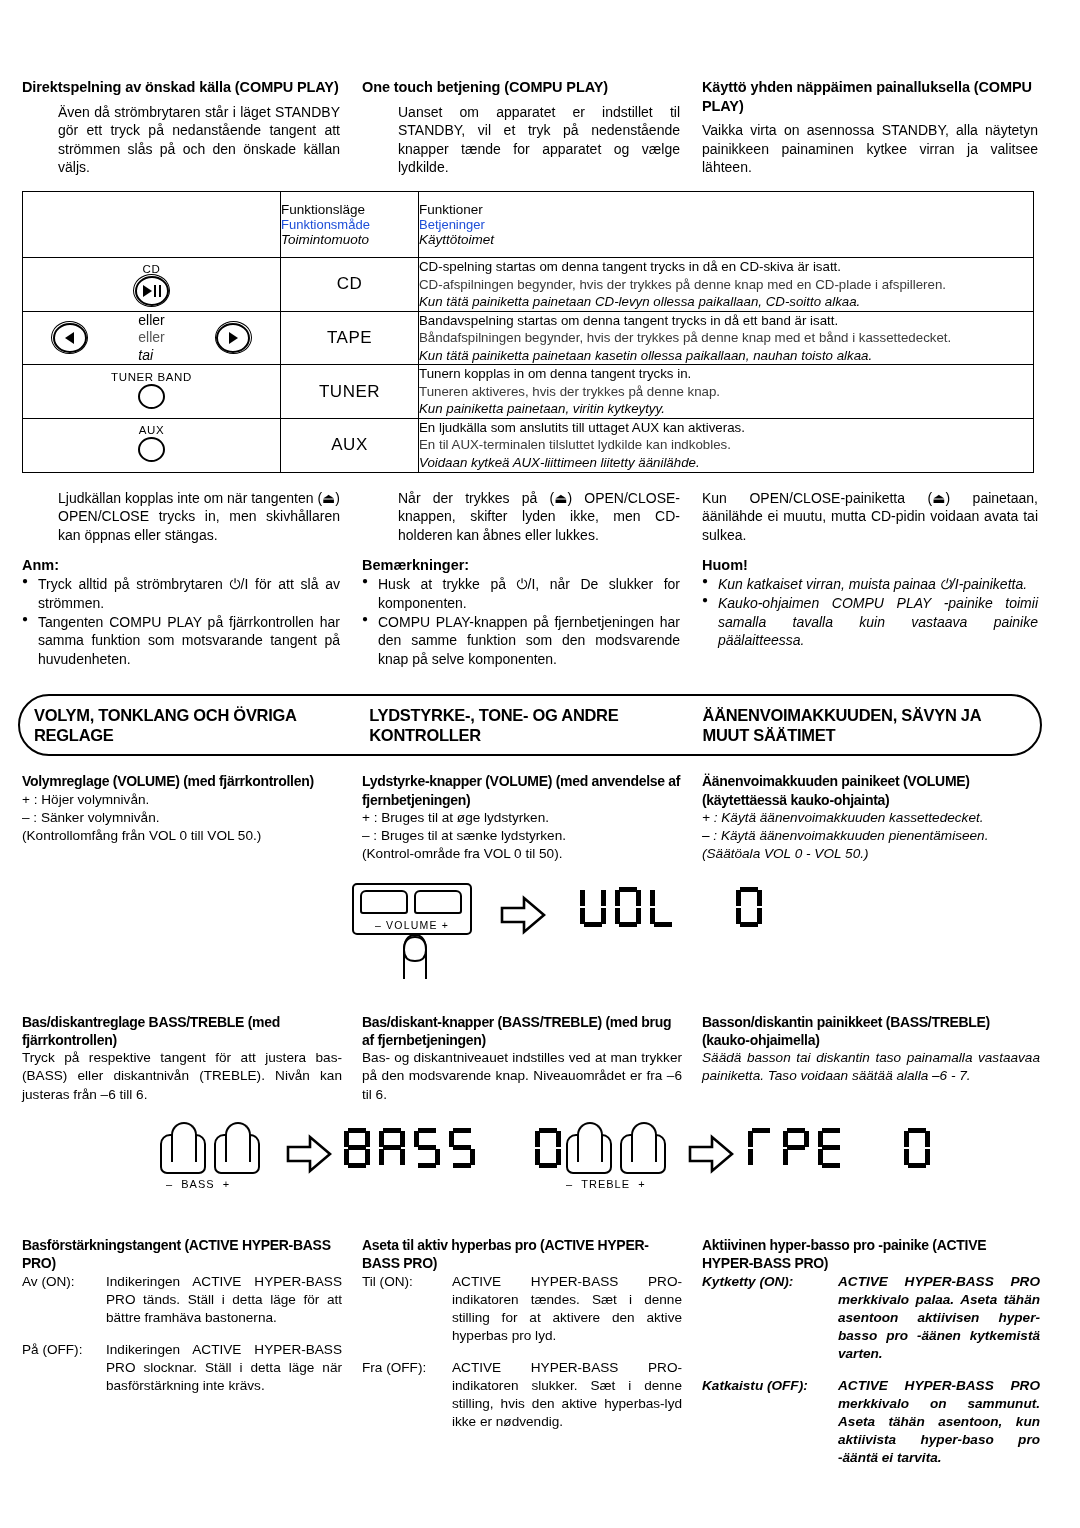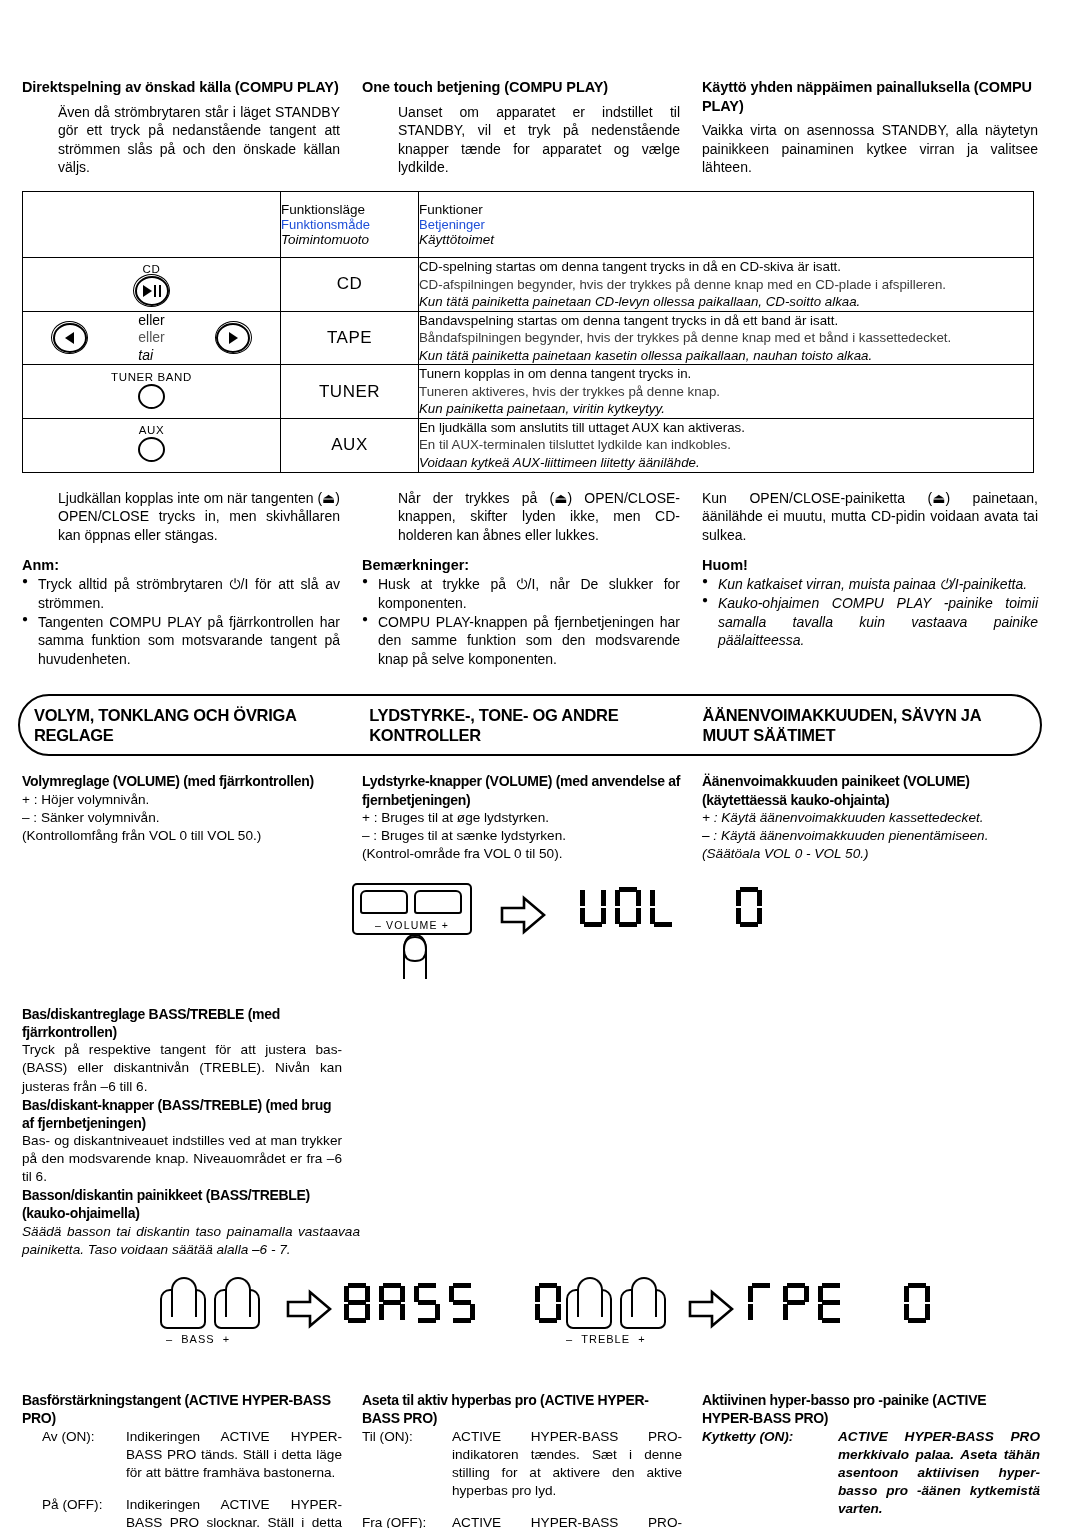--- a/index.html
+++ b/index.html
@@ -124,21 +124,21 @@
   .key .nail { position:absolute; left:9px; top:-14px; width:26px; height:40px; border:2.2px solid #000; border-bottom:none; border-radius:13px 13px 0 0; background:#fff; }
   .key-cap { position:absolute; font-size:11px; letter-spacing:1px; }
 
   .hyp-cols { display:flex; padding:0 22px; margin-top:14px; }
   .hyp-col { width:340px; padding-right:20px; }
   .hyp-col:nth-child(3){ width:338px; padding-right:0; }
   .dl { display:flex; font-size:13.6px; line-height:1.33; margin-top:1px; }
   .dl dt { flex:0 0 auto; white-space:nowrap; }
   .dl dd { margin:0 0 0 8px; text-align:justify; }
   .dl.it { font-style:italic;font-weight:bold; }
-  .dl.w1 dt { width:76px;margin-left:20px; }
+  .dl.w1 dt { width:76px; }
   .dl.w2 dt { width:82px; }
   .dl.w3 dt { width:128px; }
 </style>
 </head>
 <body>
 
 <div class="page">
 
   <div class="top-cols">
     <div class="col">
@@ -343,21 +343,21 @@
             <i class="c"></i>
             <i class="d"></i>
             <i class="e"></i>
             <i class="f"></i>
           </div>
       </div>
 
     </div>
   </div>
 
-  <div class="sec-cols" style="margin-top:8px;flex-direction:column;">
+  <div class="sec-cols" style="margin-top:16px;">
     <div class="sec-col">
       <div class="sec-hd">Bas/diskantreglage BASS/TREBLE (med fjärrkontrollen)</div>
       <div class="sec-tx" style="text-align:justify">Tryck på respektive tangent för att justera bas- (BASS) eller diskantnivån (TREBLE). Nivån kan justeras från –6 till 6.</div>
     </div>
     <div class="sec-col">
       <div class="sec-hd">Bas/diskant-knapper (BASS/TREBLE) (med brug af fjernbetjeningen)</div>
       <div class="sec-tx" style="text-align:justify">Bas- og diskantniveauet indstilles ved at man trykker på den modsvarende knap. Niveauområdet er fra –6 til 6.</div>
     </div>
     <div class="sec-col">
       <div class="sec-hd">Basson/diskantin painikkeet (BASS/TREBLE) (kauko-ohjaimella)</div>

